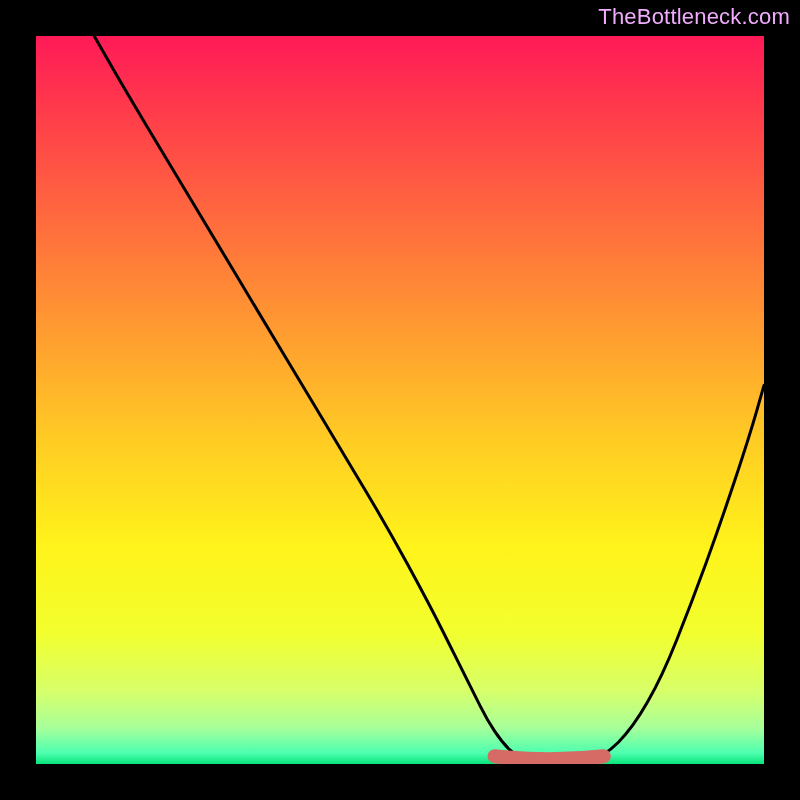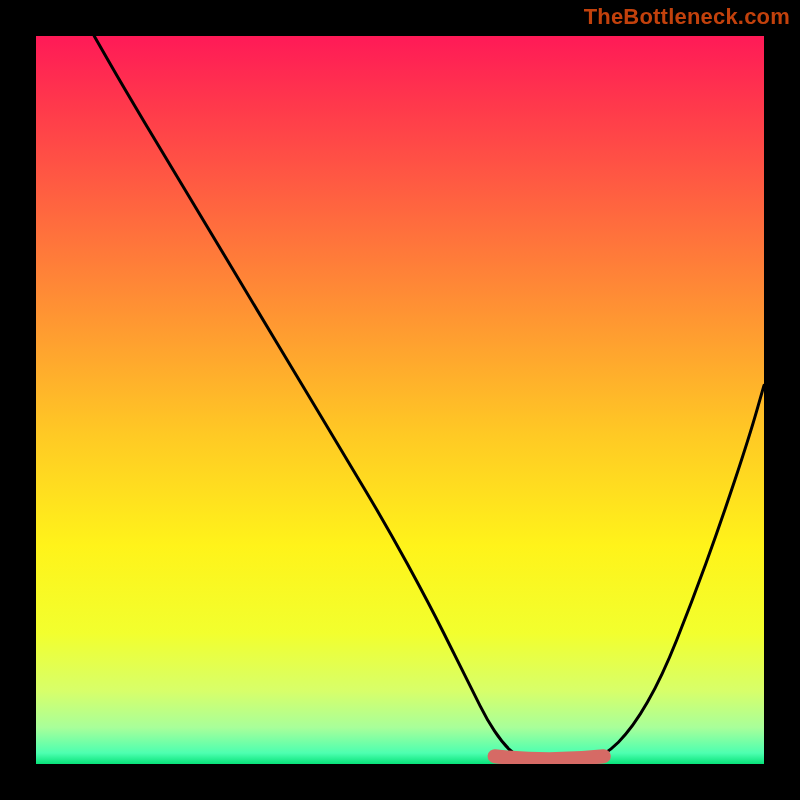--- a/index.html
+++ b/index.html
@@ -14,23 +14,23 @@
   .outer {
     position: relative;
     width: 800px;
     height: 800px;
     background: #000;
   }
   .watermark {
     position: absolute;
     top: 4px;
     right: 10px;
-    color: #c2410c;
+    color: #f0abfc;
     font-size: 22px;
-    font-weight: 700;
+    font-weight: 400;
     letter-spacing: 0.2px;
     z-index: 3;
     text-align: center;
   }
   .plot-wrap {
     position: absolute;
     left: 36px;
     top: 36px;
     width: 728px;
     height: 728px;

